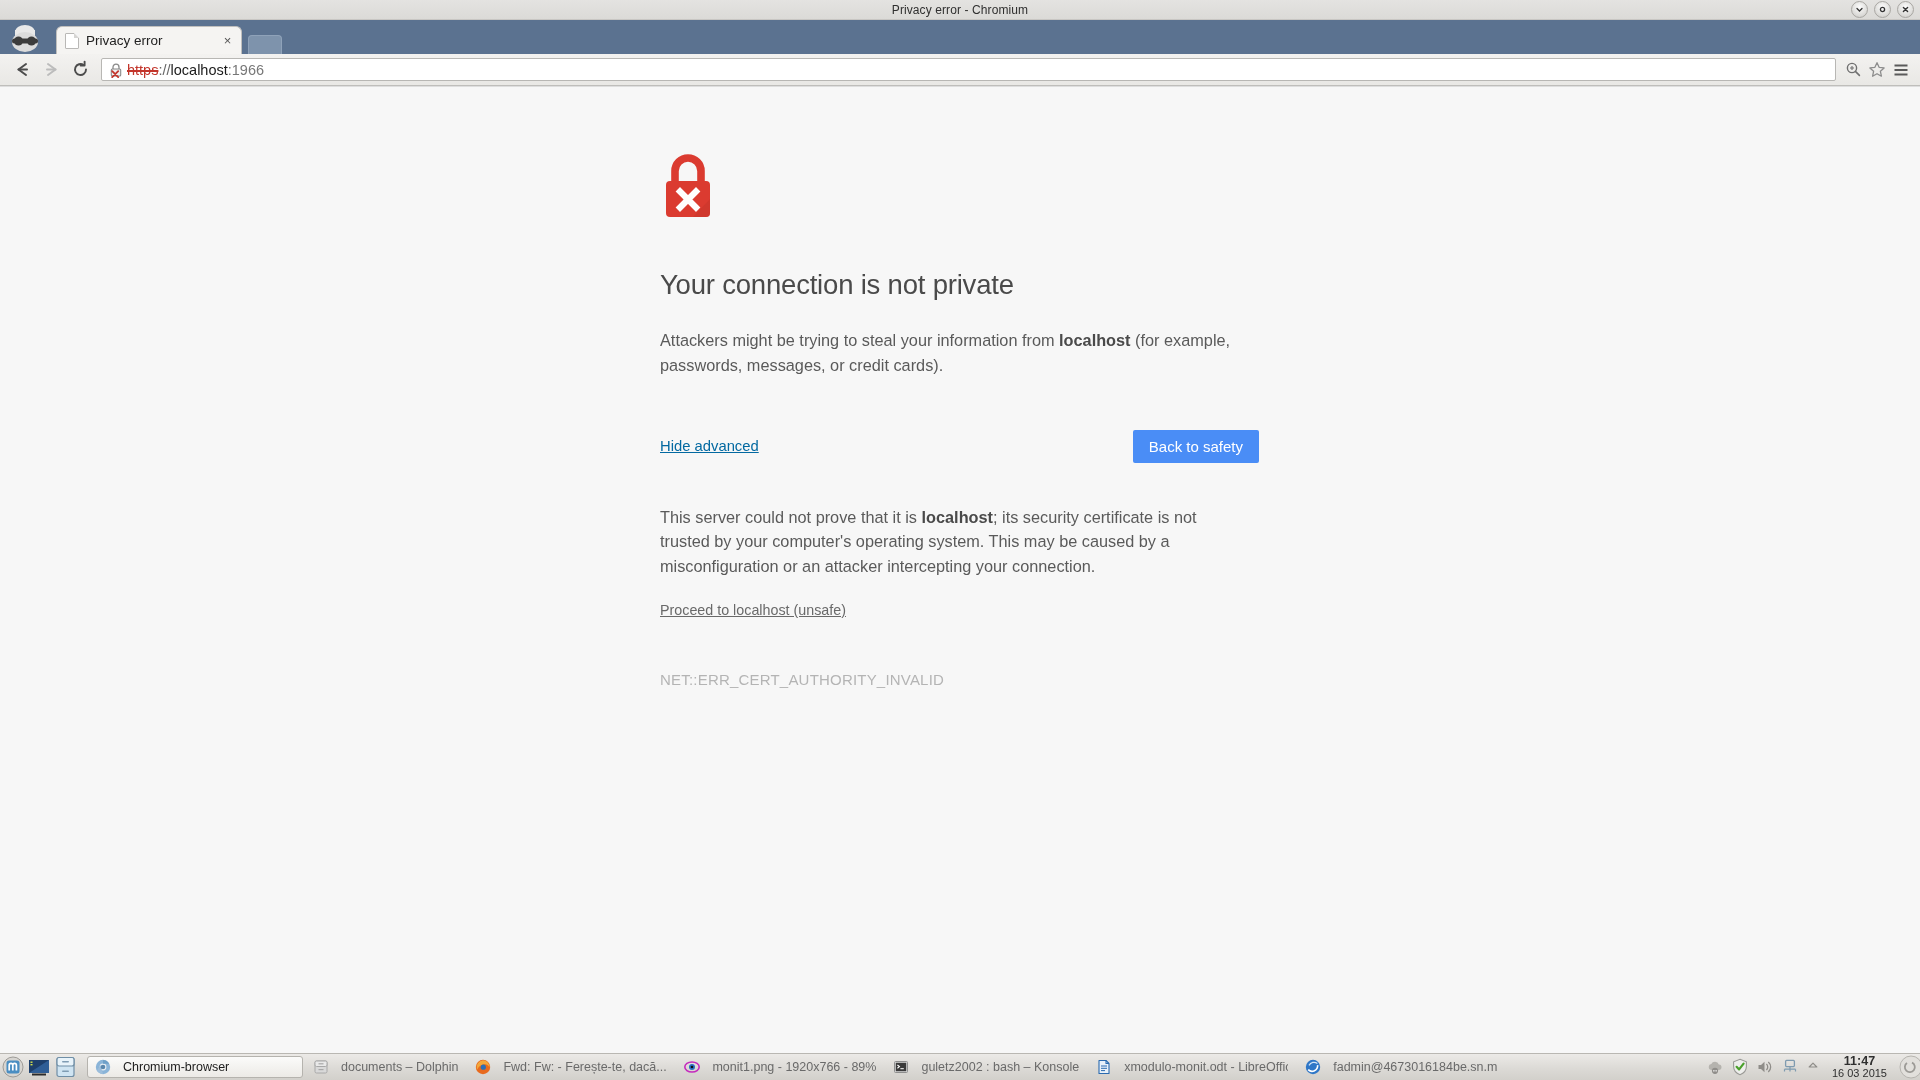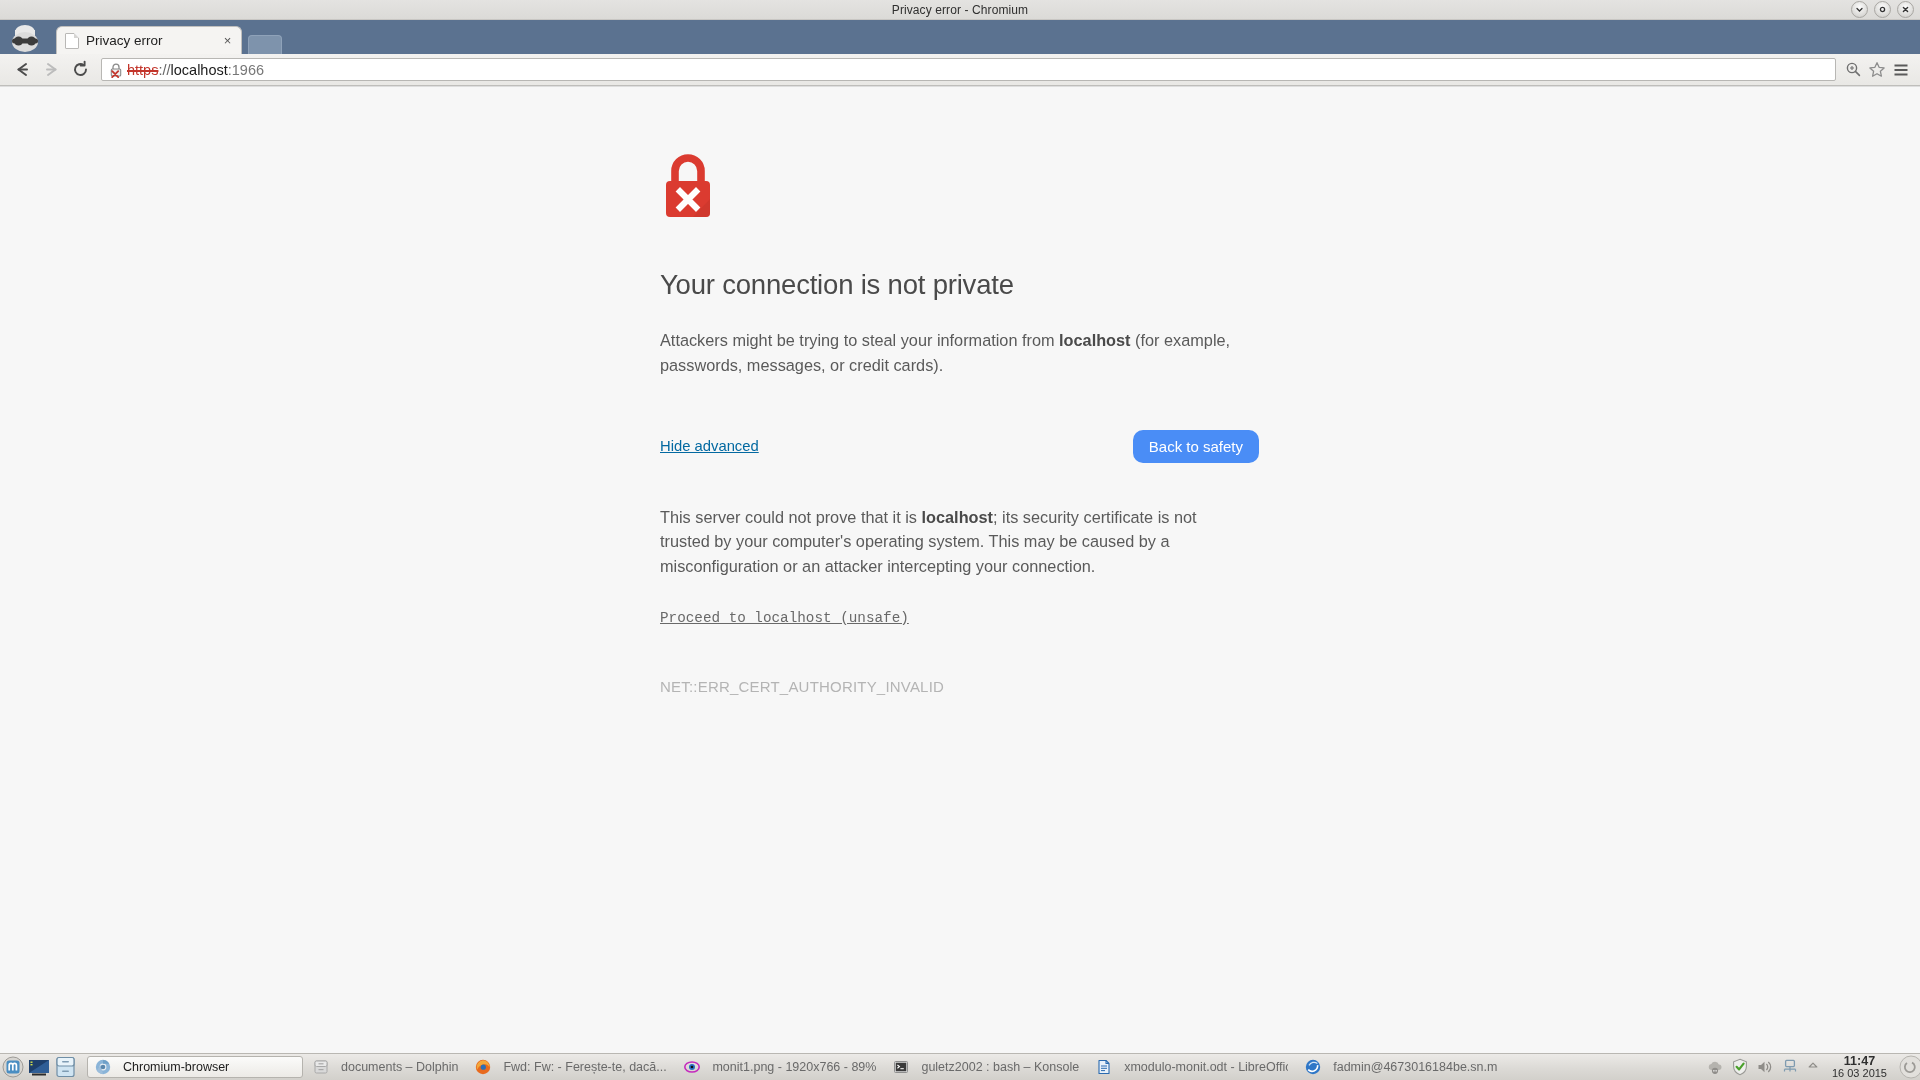--- a/index.html
+++ b/index.html
@@ -134,28 +134,28 @@
   .link {
     font-size: 14.8px; color: #0369a1;
     text-decoration: underline; cursor: pointer;
     position: absolute; left: 0; top: 8px;
   }
   .btn-primary {
     position: absolute; right: 1px; top: 0;
     background: #4a8df6; color: #fff; border: none;
     font-family: "Liberation Sans", sans-serif;
     font-size: 15px; padding: 0 16px; height: 33px;
-    border-radius: 10px; cursor: pointer;
+    border-radius: 2px; cursor: pointer;
   }
   .advanced { margin-top: 42px; }
   .advanced p { font-size: 16.3px; color: #5a5a5a; line-height: 1.52; max-width: 580px; }
   .advanced p b { color: #4a4a4a; font-weight: 700; }
   .proceed {
-    display: inline-block; margin-top: 31px;
-    font-size: 14.3px; color: #696969; text-decoration: underline; cursor: pointer; font-family: Liberation Mono, monospace;
+    display: inline-block; margin-top: 23px;
+    font-size: 14.3px; color: #696969; text-decoration: underline; cursor: pointer;
   }
   .errcode {
     margin-top: 52px; font-size: 15px; color: #b4b4b4; letter-spacing: .2px;
   }
 
   
   .taskbar {
     position: absolute; left: 0; bottom: 0; width: 1920px; height: 27px;
     background: linear-gradient(#eceae7, #dcdad6 55%, #d2d0cb);
     border-top: 1px solid #b9b7b2;

